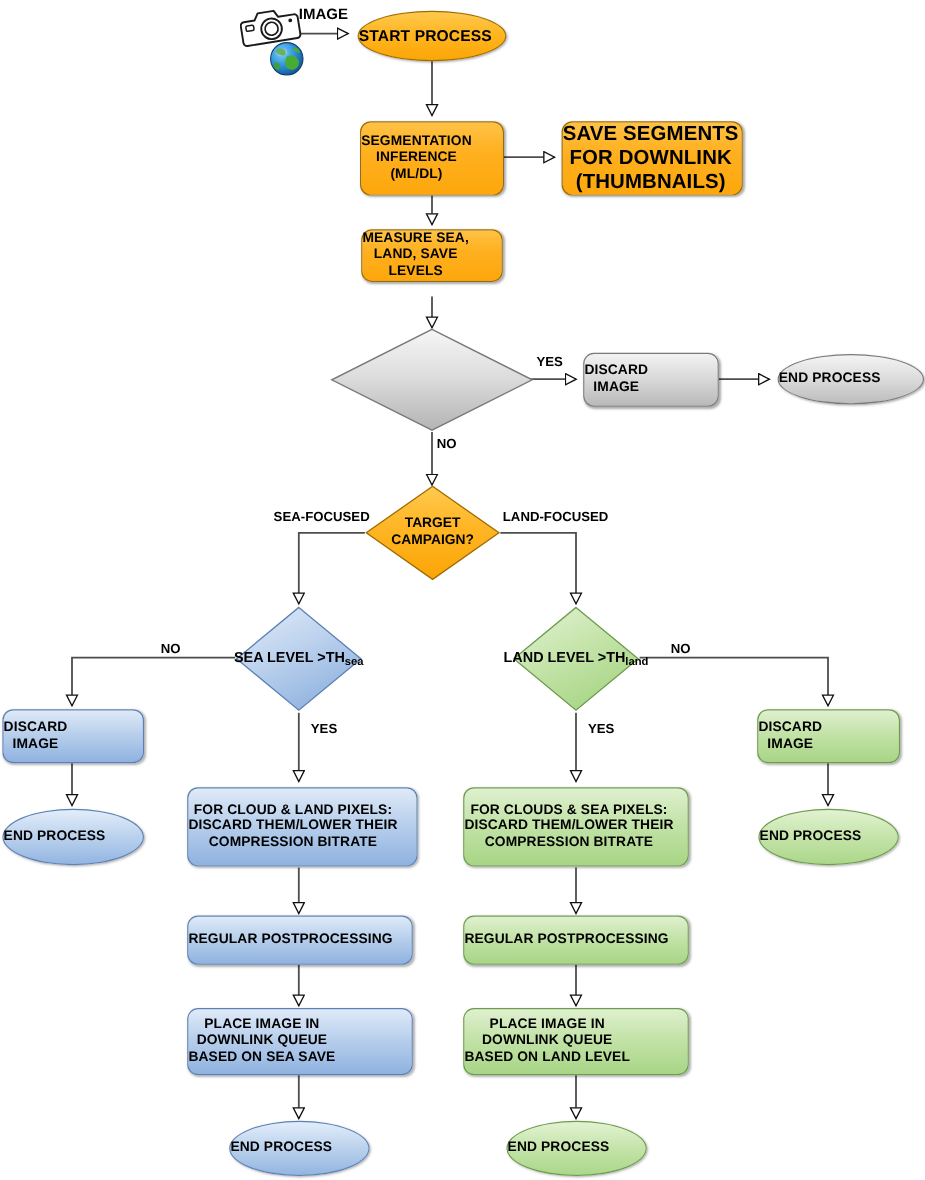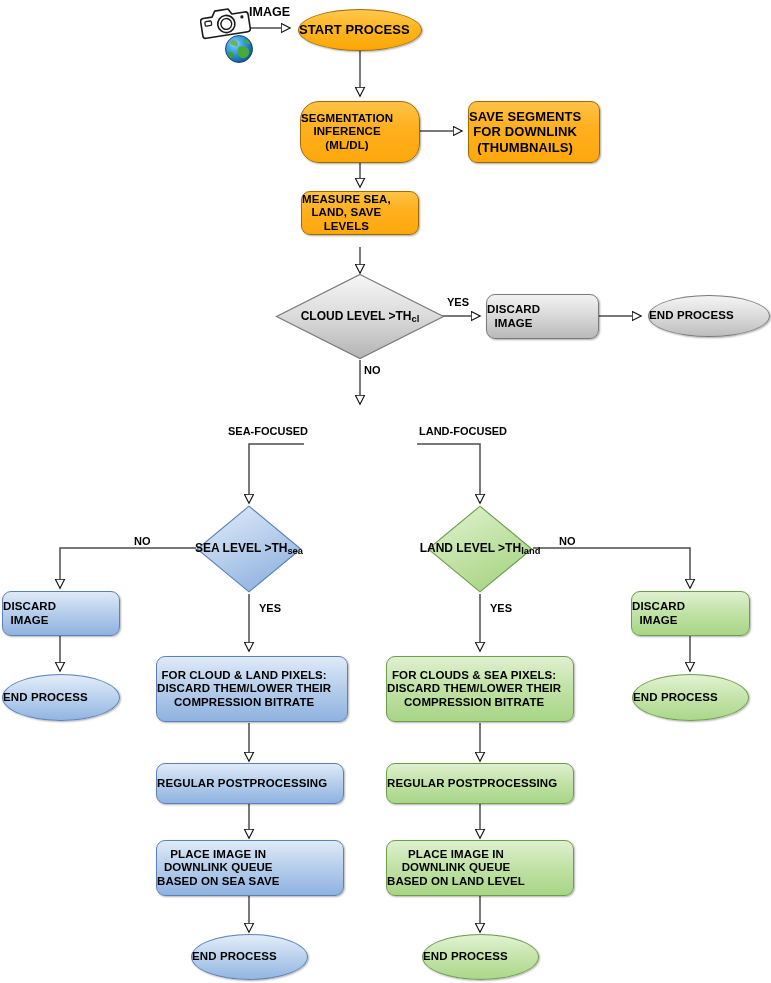--- a/index.html
+++ b/index.html
@@ -138,29 +138,29 @@
       <circle cx="15" cy="16" r="13.5" fill="none" stroke="#0e3f70" stroke-width=".9"></circle>
     </svg>
   </div>
 
   <div class="lbl" style="left:249px;top:5px;font-size:12.5px;">IMAGE</div>
 
   <div class="node ellipse orange" style="left:298px;top:9px;width:124px;height:42px;font-size:13px;">
     <span>START PROCESS</span>
   </div>
 
-  <div class="node box orange" style="left:300px;top:101px;width:120px;height:62px;font-size:11.5px;border-radius:19px;">
+  <div class="node box orange" style="left:300px;top:101px;width:120px;height:62px;font-size:11.5px;">
     <div>
       <span>SEGMENTATION</span>
       <span>INFERENCE</span>
       <span>(ML/DL)</span>
     </div>
   </div>
 
-  <div class="node box orange" style="left:468px;top:101px;width:132px;height:62px;font-size:13px;">
+  <div class="node box orange" style="left:468px;top:101px;width:151px;height:62px;font-size:17px;">
     <div>
       <span>SAVE SEGMENTS</span>
       <span>FOR DOWNLINK</span>
       <span>(THUMBNAILS)</span>
     </div>
   </div>
 
   <div class="node box orange" style="left:301px;top:191px;width:118px;height:44px;font-size:11.5px;">
     <div>
       <span>MEASURE SEA,</span>
@@ -173,39 +173,52 @@
     <svg class="shape" viewBox="0 0 170 87" preserveAspectRatio="none">
       <defs>
         <linearGradient id="gdg" x1="0" y1="0" x2="0" y2="1">
           <stop offset="0%" stop-color="#f6f6f6"></stop>
           <stop offset="48%" stop-color="#dcdcdc"></stop>
           <stop offset="100%" stop-color="#b4b4b4"></stop>
         </linearGradient>
       </defs>
       <polygon points="85,1.5 168.5,43.5 85,85.5 1.5,43.5" fill="url(#gdg)" stroke="#7a7a7a" stroke-width="1.2"></polygon>
     </svg>
-    <div class="dlabel" style="font-size:12px;">
-      <span style="display:inline;">CLOUD LEVEL &gt;TH</span><span class="sub" style="display:inline;">cl</span>
-    </div>
   </div>
 
   <div class="lbl" style="left:447px;top:296px;font-size:11px;">YES</div>
   <div class="lbl" style="left:364px;top:364px;font-size:11px;">NO</div>
 
   <div class="node box grey" style="left:486px;top:294px;width:113px;height:45px;font-size:11.5px;">
     <div>
       <span>DISCARD</span>
       <span>IMAGE</span>
     </div>
   </div>
 
   <div class="node ellipse grey" style="left:648px;top:295px;width:122px;height:42px;font-size:11.5px;">
     <span>END PROCESS</span>
   </div>
 
+  <div class="diamond" style="left:304px;top:404px;width:113px;height:80px;">
+    <svg class="shape" viewBox="0 0 113 80" preserveAspectRatio="none">
+      <defs>
+        <linearGradient id="odg" x1="0" y1="0" x2="0" y2="1">
+          <stop offset="0%" stop-color="#ffc94f"></stop>
+          <stop offset="45%" stop-color="#ffb524"></stop>
+          <stop offset="100%" stop-color="#fba506"></stop>
+        </linearGradient>
+      </defs>
+      <polygon points="56.5,1.2 111.8,40 56.5,78.8 1.2,40" fill="url(#odg)" stroke="#a06c00" stroke-width="1.1"></polygon>
+    </svg>
+    <div class="dlabel" style="left:0;right:0;font-size:11.5px;">
+      <span>TARGET</span>
+      <span>CAMPAIGN?</span>
+    </div>
+  </div>
 
   <div class="lbl" style="left:228px;top:425px;font-size:11px;">SEA-FOCUSED</div>
   <div class="lbl" style="left:419px;top:425px;font-size:11px;">LAND-FOCUSED</div>
 
   <div class="diamond" style="left:196px;top:505px;width:106px;height:88px;">
     <svg class="shape" viewBox="0 0 106 88" preserveAspectRatio="none">
       <defs>
         <linearGradient id="bdg" x1="0.15" y1="0" x2="0.75" y2="1">
           <stop offset="0%" stop-color="#dfeaf8"></stop>
           <stop offset="45%" stop-color="#bbd1ed"></stop>

